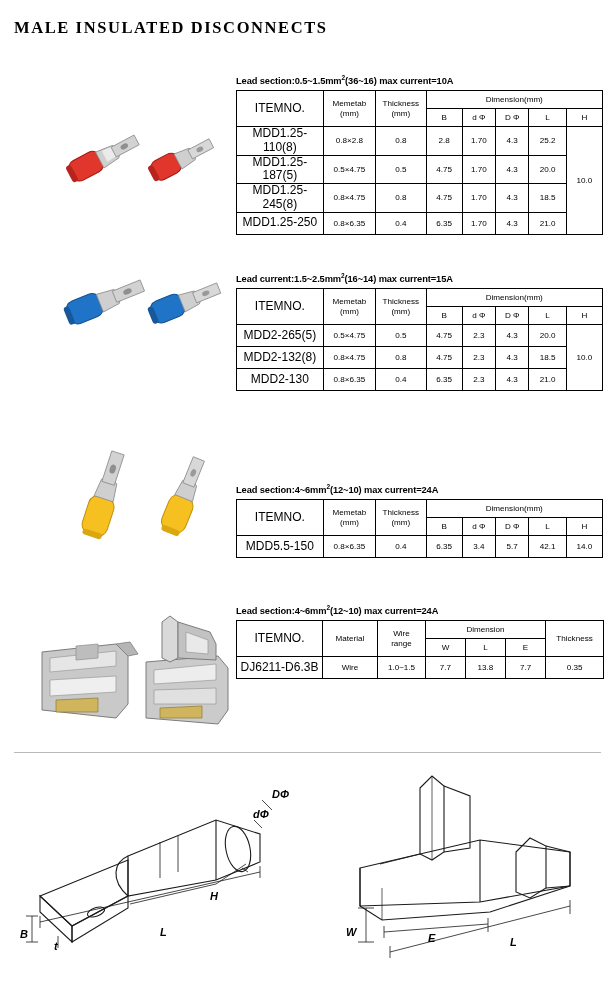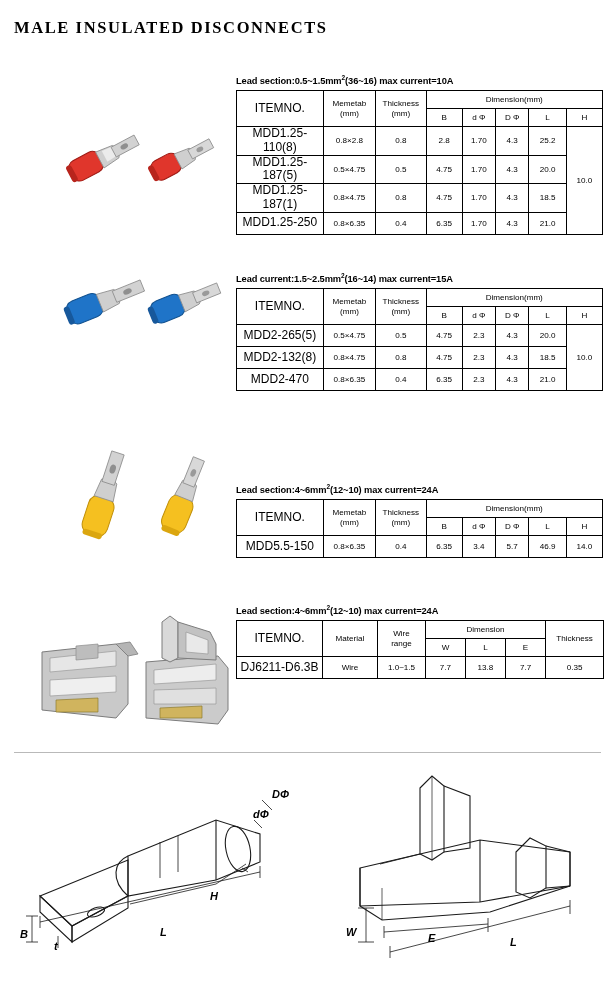--- a/index.html
+++ b/index.html
@@ -237,21 +237,21 @@
       <tr class="drow">
         <td class="itemno">MDD1.25-187(5)</td>
         <td>0.5×4.75</td>
         <td>0.5</td>
         <td>4.75</td>
         <td>1.70</td>
         <td>4.3</td>
         <td>20.0</td>
       </tr>
       <tr class="drow">
-        <td class="itemno">MDD1.25-187(1)</td>
+        <td class="itemno">MDD1.25-245(8)</td>
         <td>0.8×4.75</td>
         <td>0.8</td>
         <td>4.75</td>
         <td>1.70</td>
         <td>4.3</td>
         <td>18.5</td>
       </tr>
       <tr class="drow">
         <td class="itemno">MDD1.25-250</td>
         <td>0.8×6.35</td>
@@ -313,21 +313,21 @@
       <tr class="drow">
         <td class="itemno">MDD2-132(8)</td>
         <td>0.8×4.75</td>
         <td>0.8</td>
         <td>4.75</td>
         <td>2.3</td>
         <td>4.3</td>
         <td>18.5</td>
       </tr>
       <tr class="drow">
-        <td class="itemno">MDD2-470</td>
+        <td class="itemno">MDD2-130</td>
         <td>0.8×6.35</td>
         <td>0.4</td>
         <td>6.35</td>
         <td>2.3</td>
         <td>4.3</td>
         <td>21.0</td>
       </tr>
     </tbody>
       </table>
   </div>
@@ -367,21 +367,21 @@
         <td>L</td>
         <td>H</td>
       </tr>
       <tr class="drow">
         <td class="itemno">MDD5.5-150</td>
         <td>0.8×6.35</td>
         <td>0.4</td>
         <td>6.35</td>
         <td>3.4</td>
         <td>5.7</td>
-        <td>46.9</td>
+        <td>42.1</td>
         <td>14.0</td>
       </tr>
     </tbody>
       </table>
   </div>
 
   <div class="block" style="top:604px;">
     <div class="block-caption">
       <span>Lead section:4~6mm</span><sup>2</sup><span>(12~10) max current=24A</span>
     </div>

